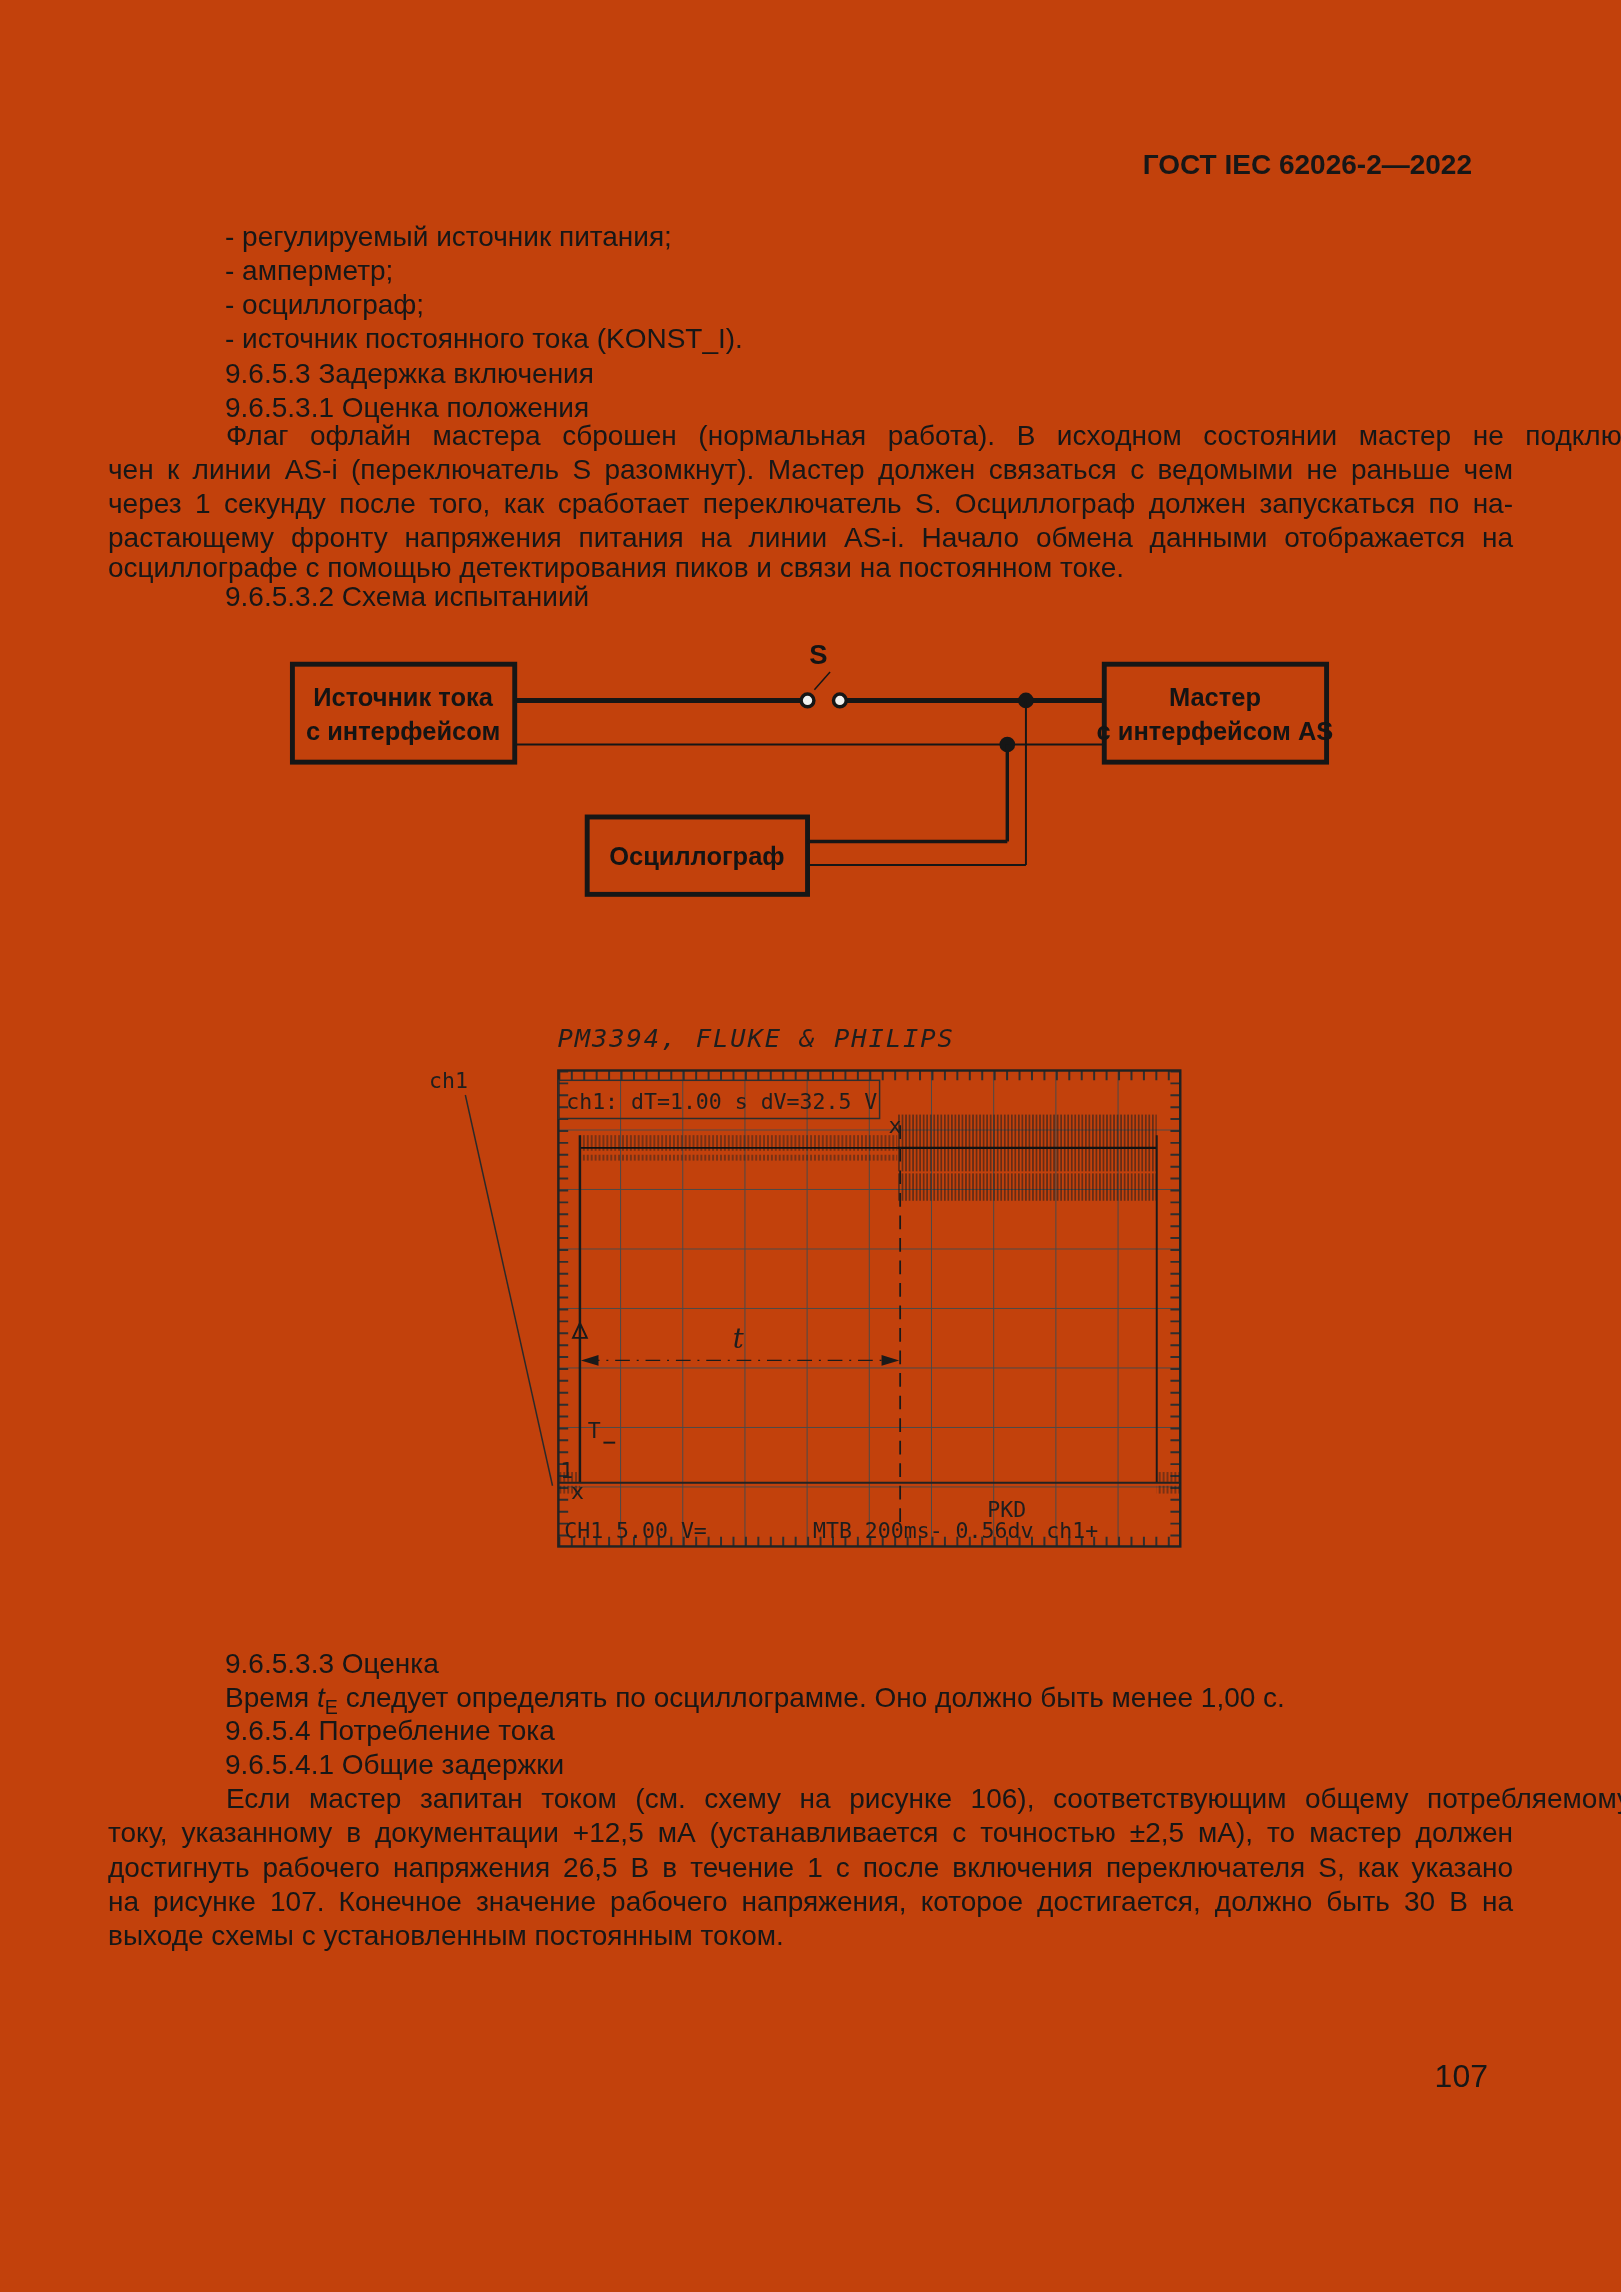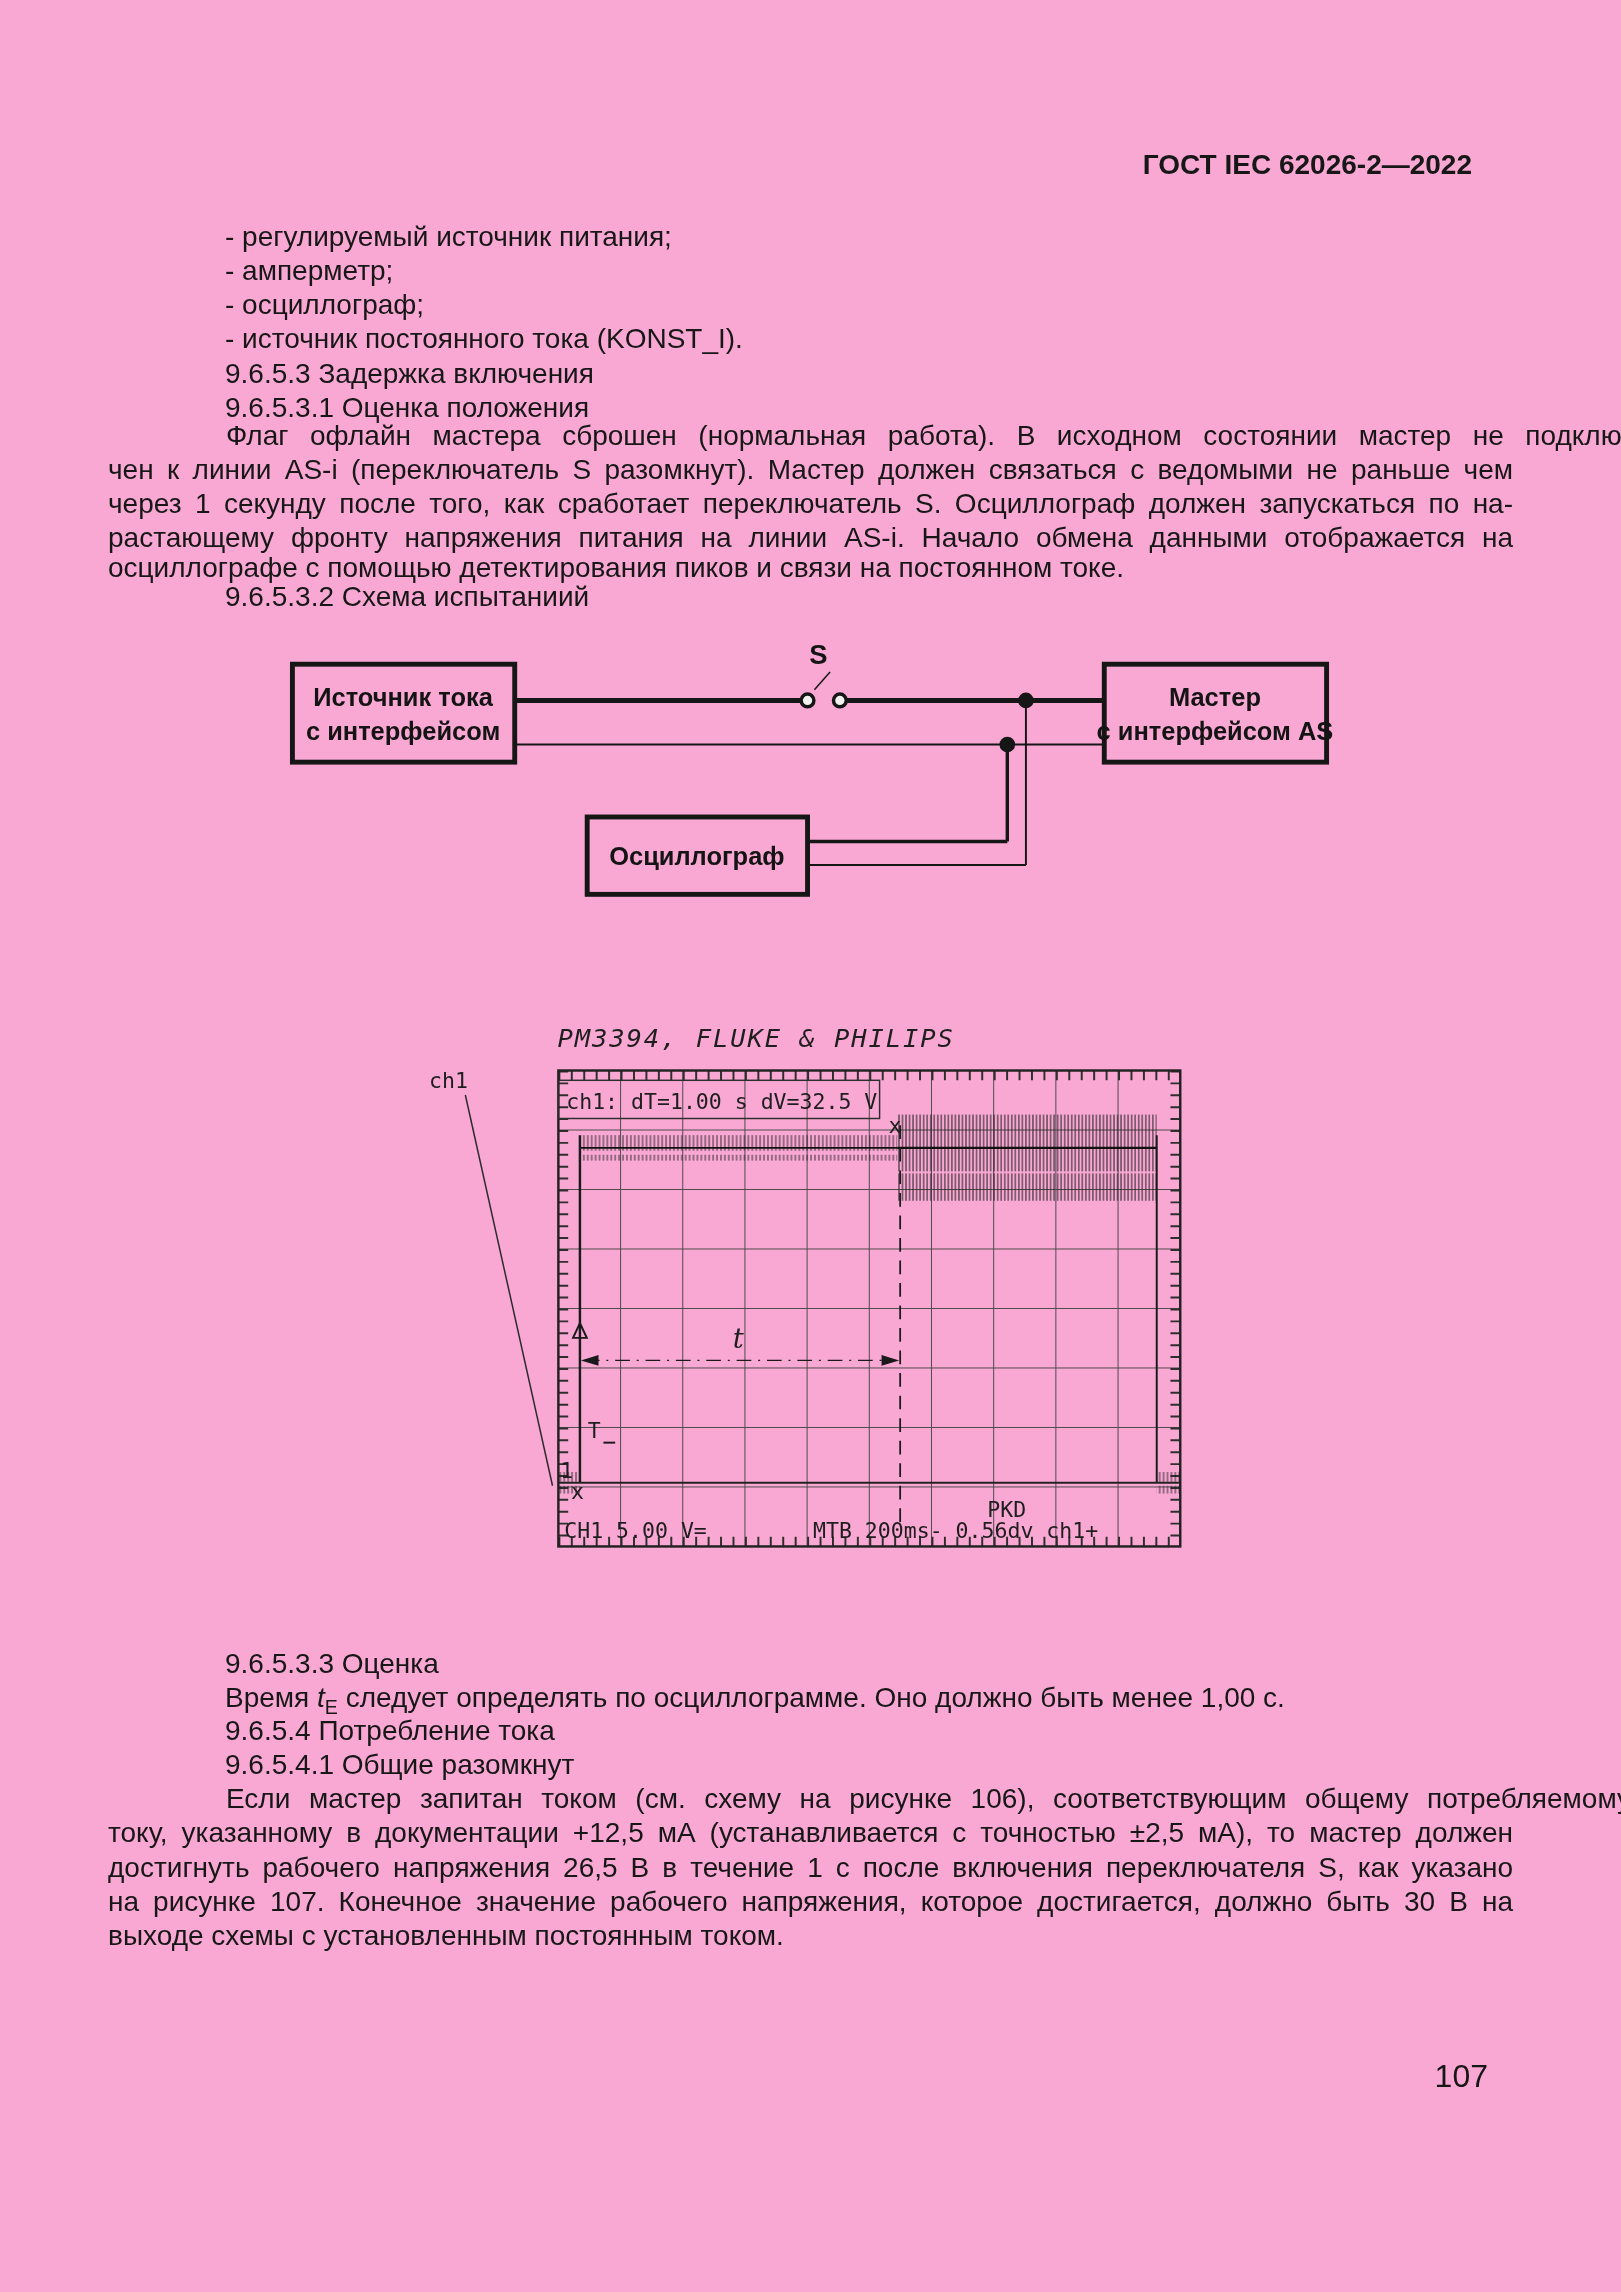--- a/index.html
+++ b/index.html
@@ -1,18 +1,18 @@
 <!DOCTYPE html>
 <html><head>
 <meta charset="utf-8">
 <style>
   html,body{margin:0;padding:0;background:#d8d8d8;}
   #page{
     position:relative;width:1621px;height:2293px;margin:0 auto;
-    background:#f9a8d4;color:#171717;
+    background:#c2410c;color:#171717;
     font-family:"Liberation Sans",sans-serif;overflow:hidden;
   }
   .ln{position:absolute;left:108px;width:1405px;font-size:28px;line-height:33px;white-space:pre;}
   .ind{left:225px;width:1287px;}
   .just{white-space:normal;text-align:justify;text-align-last:justify;}
   .jind{padding-left:118px;white-space:normal;text-align:justify;text-align-last:justify;}
   .hdr{position:absolute;left:108px;top:149px;width:1364px;text-align:right;font-weight:bold;font-size:28px;}
   .cap{position:absolute;left:108px;width:1405px;text-align:center;font-size:27.4px;}
   .pagenum{position:absolute;left:1410px;top:2058px;width:78px;font-size:32px;text-align:right;}
   .figsvg{position:absolute;}
@@ -151,21 +151,21 @@
 
     <text class="scopetxt" x="578" y="528">PKD</text>
     <text class="scopetxt" x="146" y="549">CH1 5.00 V=</text>
     <text class="scopetxt" x="400" y="549">MTB 200ms- 0.56dv ch1+</text>
   </svg>
 
 
   <div class="ln ind" style="top:1647px">9.6.5.3.3 Оценка</div>
   <div class="ln ind" style="top:1681px"><span>Время </span><span class="it">t</span><sub class="se">E</sub><span> следует определять по осциллограмме. Оно должно быть менее 1,00 с.</span></div>
   <div class="ln ind" style="top:1714px">9.6.5.4 Потребление тока</div>
-  <div class="ln ind" style="top:1748px">9.6.5.4.1 Общие разомкнут</div>
+  <div class="ln ind" style="top:1748px">9.6.5.4.1 Общие задержки</div>
 
   <div class="ln jind" style="top:1782px">Если мастер запитан током (см. схему на рисунке 106), соответствующим общему потребляемому</div>
   <div class="ln just" style="top:1816px">току, указанному в документации +12,5 мА (устанавливается с точностью ±2,5 мА), то мастер должен</div>
   <div class="ln just" style="top:1851px">достигнуть рабочего напряжения 26,5 В в течение 1 с после включения переключателя S, как указано</div>
   <div class="ln just" style="top:1885px">на рисунке 107. Конечное значение рабочего напряжения, которое достигается, должно быть 30 В на</div>
   <div class="ln" style="top:1919px">выходе схемы с установленным постоянным током.</div>
 
   <div class="pagenum">107</div>
 </div>
 

